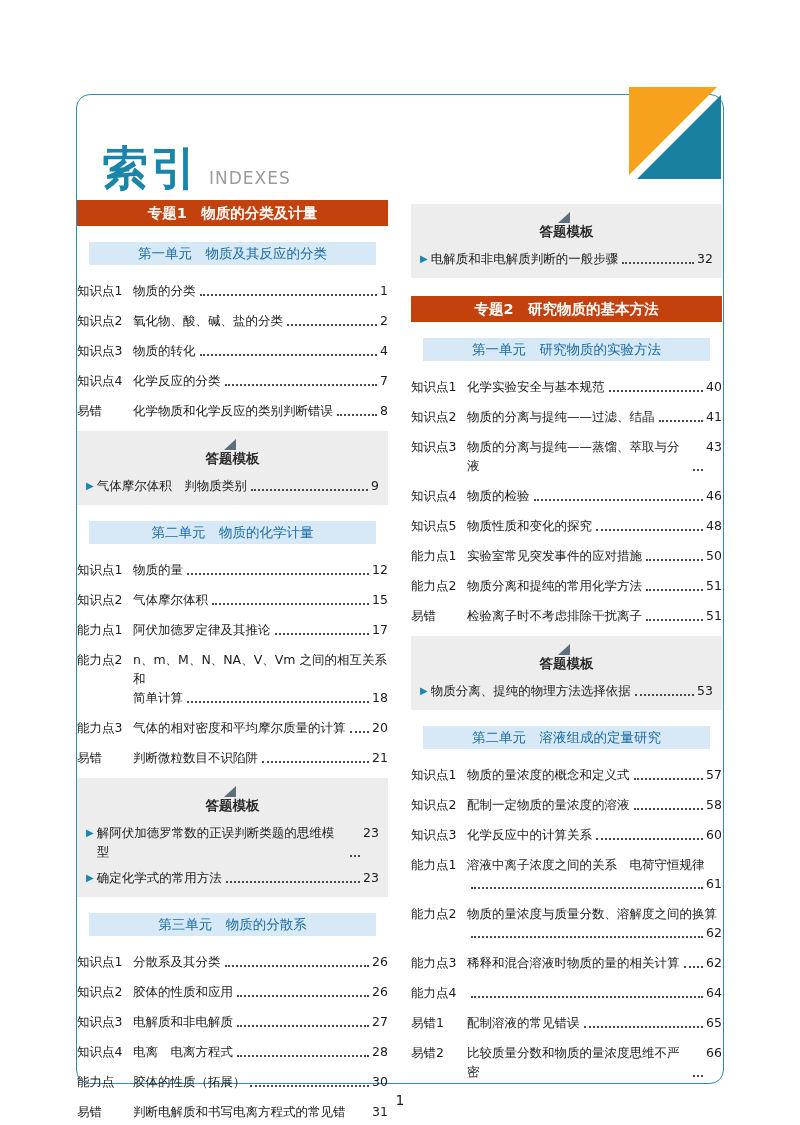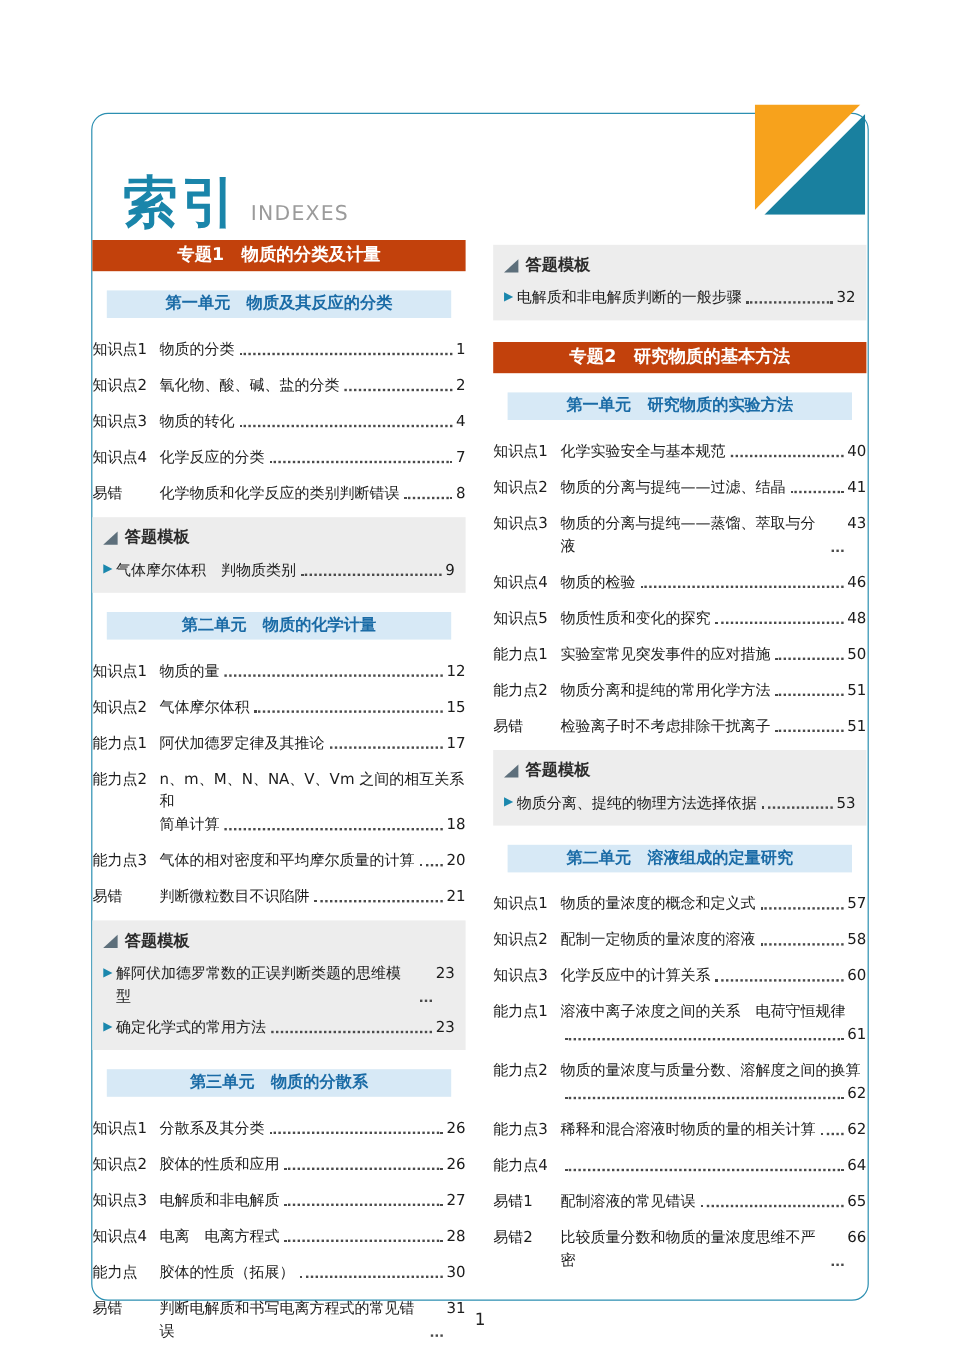--- a/index.html
+++ b/index.html
@@ -10,34 +10,34 @@
   .deco{position:absolute;left:629px;top:87px;width:92px;height:92px;}
   .title{position:absolute;left:102px;top:108px;display:flex;align-items:flex-end;}
   .t-cn{font-size:46px;font-weight:bold;color:#1a85aa;letter-spacing:3px;line-height:1;margin-top:37px;}
   .t-en{font-size:17px;color:#9b9b9b;margin-left:9px;margin-bottom:3px;letter-spacing:1px;}
   .columns{position:absolute;left:77px;top:196px;width:646px;display:flex;gap:23px;}
   .col{width:311px;min-width:0;}
 
   .topic-bar{background:#c2410c;color:#fff;font-weight:bold;font-size:14.5px;text-align:center;
              height:26px;line-height:26px;margin:4px 0 16px;white-space:pre;}
   .topic-bar:not(:first-child){margin-top:18px;}
-  .unit-bar{background:#d7e9f6;color:#1a6ba6;font-weight:bold;font-size:13.5px;text-align:center;
+  .unit-bar{background:#d7e9f6;color:#1a6ba6;font-weight:normal;font-size:13.5px;text-align:center;
             height:23px;line-height:23px;margin:16px 12px 16px;white-space:pre;}
 
   .entry{display:flex;font-size:12.5px;margin-bottom:11px;line-height:19px;}
   .entry .lbl{flex:none;width:56px;}
   .entry .body{flex:1;min-width:0;display:flex;flex-direction:column;}
   .line{display:flex;}
   .txt{white-space:pre-wrap;}
   .dots{flex:1 1 10px;min-width:10px;border-bottom:2px dotted #4a4a4a;
         margin:0 3px 4px 4px;align-self:flex-end;}
   .pg{flex:none;}
 
   .tpl{background:#ededed;padding:8px 9px;margin:8px 0 16px;}
-  .tpl-head{display:flex;align-items:center;font-size:13.5px;font-weight:bold;color:#2b2b2b;margin-bottom:8px;}
+  .tpl-head{display:flex;align-items:center;font-size:13.5px;font-weight:bold;color:#2b2b2b;margin-bottom:8px;flex-direction:column;}
   .tri{width:0;height:0;border-bottom:11px solid #5d6f7b;border-left:12px solid transparent;margin-right:6px;}
   .tpl-item{display:flex;font-size:12.5px;line-height:19px;margin-bottom:7px;}
   .tpl-item:last-child{margin-bottom:2px;}
   .arrow{color:#1a87ad;font-size:10px;line-height:19px;margin-right:3px;flex:none;}
 
   .pagenum{position:absolute;left:0;right:0;top:1092px;text-align:center;font-size:14px;color:#222;}
 </style>
 </head>
 <body>
 

